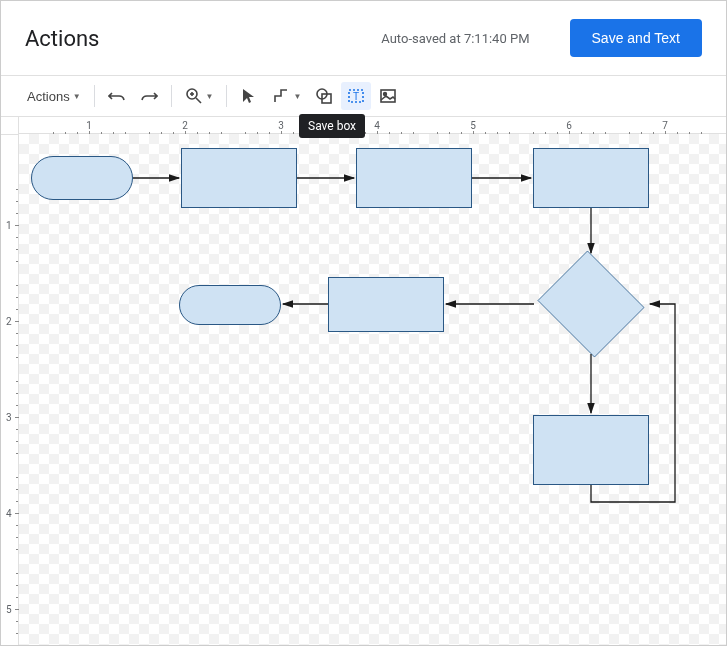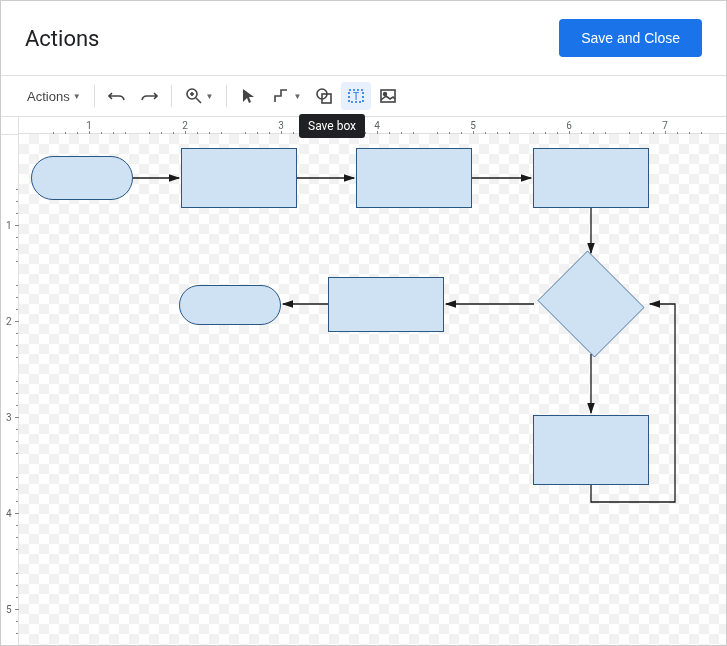--- a/index.html
+++ b/index.html
@@ -34,21 +34,22 @@
 .diamond { background: transparent; border: none; }
 .diamond-inner { width: 100%; height: 100%; background: #cfe2f3; border: 1px solid #2a5885; transform: rotate(45deg) scale(0.707); transform-origin: center; }
 svg.canvas-svg { position: absolute; left: 0; top: 0; width: 100%; height: 100%; pointer-events: none; }
 </style>
 </head>
 <body>
 
 <div class="dialog">
   <div class="header">
     <span class="title">Actions</span>
-    <button class="save-btn">Save and Close</button>
+    <span class="autosave">Auto-saved at 7:11:40 PM</span>
+    <button class="save-btn">Save and Text</button>
   </div>
 
   <div class="toolbar">
     <button class="toolbar-btn">
       <span>Actions</span>
       <span class="dropdown-arrow">▼</span>
     </button>
     <div class="sep"></div>
     <button class="toolbar-btn">
       <svg width="18" height="18" viewBox="0 0 18 18" fill="none" stroke="#444" stroke-width="1.6">

